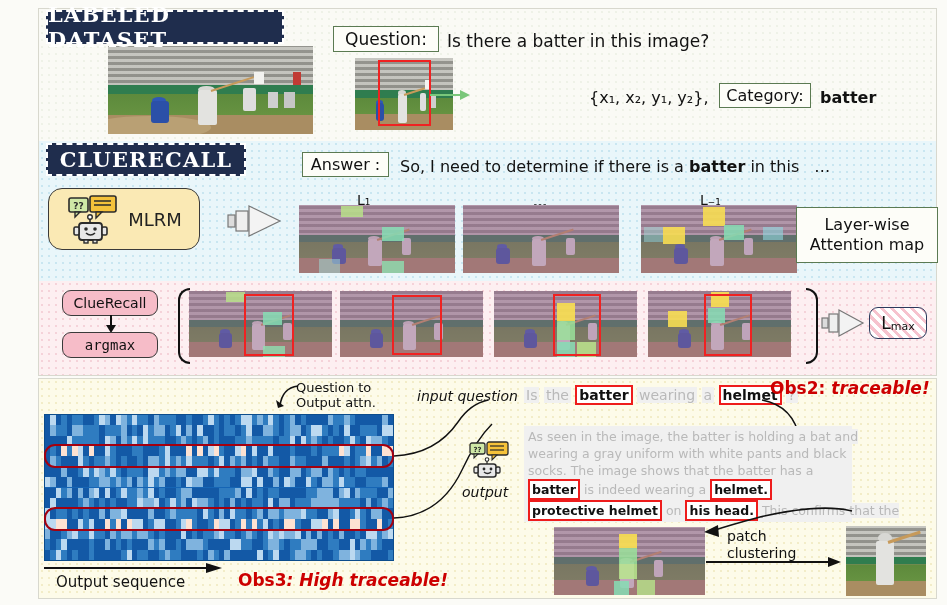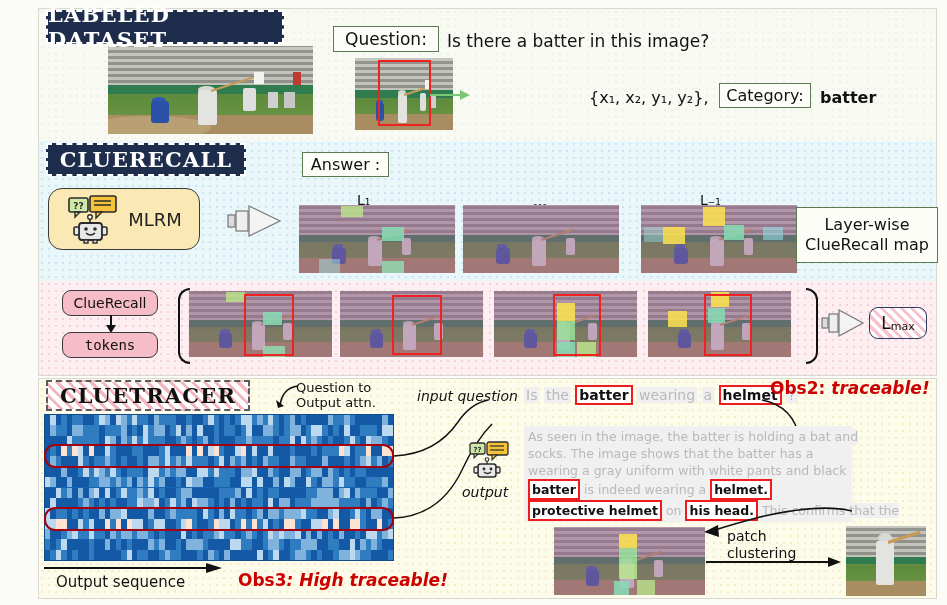--- a/index.html
+++ b/index.html
@@ -204,20 +204,24 @@
   </div>
   <div class="plain" style="left:820px;top:88px;font-size:16px;font-weight:700;">batter</div>
 
   <div class="chip chip-dark" id="chip-cluerecall">
     <span class="chip-text sc-lg">CLUERECALL</span>
   </div>
 
   <div class="gbox" style="left:302px;top:152px;width:87px;height:25px;font-size:16px;color:#111;">
     <span>Answer :</span>
   </div>
+  <div class="plain" style="left:400px;top:157px;font-size:16px;">
+    <span>So, I need to determine if there is a </span><span style="font-weight:700;">batter</span><span> in this</span>
+    <span style="margin-left:10px;">…</span>
+  </div>
 
   <div class="pill pill-yellow" style="left:48px;top:188px;width:152px;height:62px;">
     <svg width="58" height="50" viewBox="0 0 58 50" style="margin-right:4px;">
       <rect x="3" y="4" width="19" height="14" rx="2" fill="#cfe8a6" stroke="#2b2b2b" stroke-width="1.6"></rect>
       <text x="12.5" y="15" font-size="9" font-weight="700" fill="#2b2b2b" text-anchor="middle" font-family="DejaVu Sans">??</text>
       <polygon points="9,18 9,23 14,18" fill="#cfe8a6" stroke="#2b2b2b" stroke-width="1.4"></polygon>
       <rect x="24" y="2" width="26" height="16" rx="2" fill="#f5c23a" stroke="#2b2b2b" stroke-width="1.6"></rect>
       <line x1="28" y1="7" x2="45" y2="7" stroke="#2b2b2b" stroke-width="1.5"></line>
       <line x1="28" y1="11" x2="45" y2="11" stroke="#2b2b2b" stroke-width="1.5"></line>
       <polygon points="30,18 30,24 36,18" fill="#f5c23a" stroke="#2b2b2b" stroke-width="1.4"></polygon>
@@ -293,33 +297,33 @@
     <div class="patch" style="left:40%;top:3%;width:14%;height:28%;background:#f7dd52;opacity:.9;"></div>
     <div class="patch" style="left:14%;top:33%;width:14%;height:25%;background:#f7dd52;opacity:.9;"></div>
     <div class="patch" style="left:53%;top:30%;width:13%;height:22%;background:#86ddb4;opacity:.85;"></div>
     <div class="patch" style="left:78%;top:32%;width:13%;height:20%;background:#8fd9e0;opacity:.6;"></div>
     <div class="patch" style="left:2%;top:33%;width:12%;height:22%;background:#9fd7d4;opacity:.5;"></div>
   </div>
 
   <div class="gbox" style="left:796px;top:207px;width:142px;height:56px;font-size:16px;
               flex-direction:column;line-height:20px;color:#111;">
     <span>Layer-wise</span>
-    <span>ClueRecall map</span>
+    <span>Attention map</span>
   </div>
 
   <div class="pill pill-pink" style="left:62px;top:290px;width:96px;height:26px;font-size:14px;color:#111;">
     <span>ClueRecall</span>
   </div>
   <svg style="position:absolute;left:104px;top:315px;width:14px;height:18px;">
     <line x1="7" y1="0" x2="7" y2="11" stroke="#111" stroke-width="2"></line>
     <polygon points="2,10 12,10 7,18" fill="#111"></polygon>
   </svg>
   <div class="pill pill-pink" style="left:62px;top:332px;width:96px;height:26px;font-size:14px;color:#111;
               font-family:'DejaVu Sans Mono','Liberation Mono',monospace;">
-    <span>tokens</span>
+    <span>argmax</span>
   </div>
 
   <div class="bracket-l" style="left:178px;top:288px;width:10px;height:72px;"></div>
   <div class="bracket" style="left:806px;top:288px;width:10px;height:72px;"></div>
 
   <div class="photo" style="left:189px;top:291px;width:143px;height:66px;">
     <div class="sky"></div>
       <div class="bleach"></div>
       <div class="fence"></div>
     <div class="grass"></div>
@@ -395,23 +399,20 @@
   <svg class="arrow-3d" style="left:822px;top:310px;width:44px;height:26px;">
     <rect x="0" y="8" width="6" height="10" fill="#dcdcdc" stroke="#777" stroke-width="1.2"></rect>
     <rect x="7" y="4" width="9" height="18" fill="#efefef" stroke="#777" stroke-width="1.2"></rect>
     <polygon points="17,0 41,13 17,26" fill="#f3f3f3" stroke="#777" stroke-width="1.2"></polygon>
   </svg>
   <div class="pill pill-hatch" style="left:869px;top:307px;width:58px;height:32px;">
     <span style="font-size:17px;color:#111;">L</span>
       <span style="font-size:11px;color:#111;align-self:flex-end;margin-bottom:5px;">max</span>
   </div>
 
-  <div class="chip chip-hatch" id="chip-cluetracer">
-    <span class="chip-text sc-lg">CLUETRACER</span>
-  </div>
 
   <div id="heatmap">
     <div id="hm-cols">
         <div style="position: absolute; left: 0%; width: 1.5625%; top: 0%; height: 7.14286%; background: rgb(19, 89, 166);"></div>
         <div style="position: absolute; left: 1.5625%; width: 1.5625%; top: 0%; height: 7.14286%; background: rgb(188, 217, 240);"></div>
         <div style="position: absolute; left: 3.125%; width: 1.5625%; top: 0%; height: 7.14286%; background: rgb(19, 89, 166);"></div>
         <div style="position: absolute; left: 4.6875%; width: 1.5625%; top: 0%; height: 7.14286%; background: rgb(47, 124, 192);"></div>
         <div style="position: absolute; left: 6.25%; width: 1.5625%; top: 0%; height: 7.14286%; background: rgb(19, 89, 166);"></div>
         <div style="position: absolute; left: 7.8125%; width: 1.5625%; top: 0%; height: 7.14286%; background: rgb(47, 124, 192);"></div>
         <div style="position: absolute; left: 9.375%; width: 1.5625%; top: 0%; height: 7.14286%; background: rgb(47, 124, 192);"></div>
@@ -1361,22 +1362,22 @@
     <circle cx="16" cy="27" r="1.4" fill="#2b2b2b"></circle>
     <circle cx="23" cy="27" r="1.4" fill="#2b2b2b"></circle>
     <path d="M16 30 Q19.5 33 23 30" stroke="#2b2b2b" stroke-width="1.3" fill="none"></path>
     <rect x="6" y="25" width="4" height="6" rx="1.2" fill="#e8e8e8" stroke="#2b2b2b" stroke-width="1.3"></rect>
     <rect x="28" y="25" width="4" height="6" rx="1.2" fill="#e8e8e8" stroke="#2b2b2b" stroke-width="1.3"></rect>
   </svg>
   <div class="italic-lbl" style="left:462px;top:484px;font-size:14px;">output</div>
 
   <div class="outblock" style="left: 524px; top: 426px; width: 320px; height: 92px; padding: 2px 4px; font-size: 12.5px;" id="output-lines">
       <span class="outline-row"><span class="tok-dim">As seen in the image, the batter is holding a bat and</span></span>
+      <span class="outline-row"><span class="tok-dim">wearing a gray uniform with white pants and black</span></span>
       <span class="outline-row"><span class="tok-dim">socks. The image shows that the batter has a</span></span>
-      <span class="outline-row"><span class="tok-dim">wearing a gray uniform with white pants and black</span></span>
       <span class="outline-row"><span class="tok tok-hi">batter</span><span class="tok-dim"> is indeed wearing a </span><span class="tok tok-hi">helmet.</span></span>
       <span class="outline-row"><span class="tok tok-hi">protective helmet</span><span class="tok-dim"> on </span><span class="tok tok-hi">his head.</span><span class="tok-dim"> This confirms that the</span></span>
     </div>
 
 
   <div class="photo" style="left:554px;top:527px;width:151px;height:68px;">
     <div class="sky"></div>
       <div class="bleach"></div>
       <div class="fence"></div>
     <div class="grass"></div>

